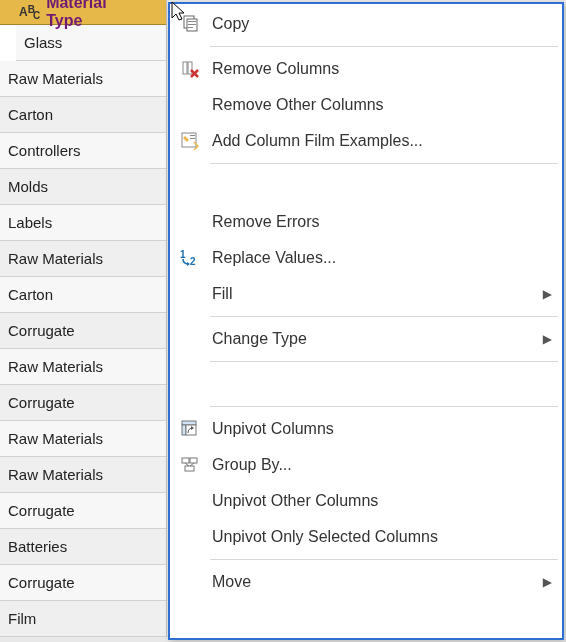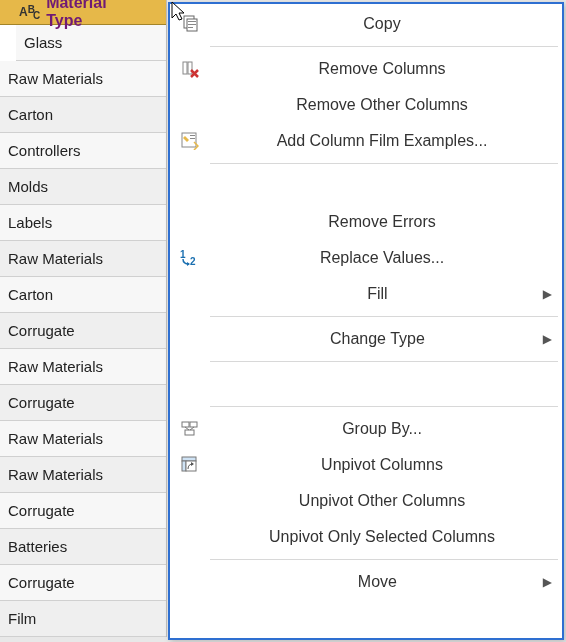--- a/index.html
+++ b/index.html
@@ -63,21 +63,20 @@
     padding: 2px 0;
   }
   .menu-item {
     height: 36px;
     display: flex;
     align-items: center;
     padding: 0 10px 0 6px;
     color: #333;
     font-size: 16px;
     position: relative;
-    text-align: center;
   }
   .menu-icon {
     width: 28px;
     height: 28px;
     display:flex;
     align-items:center;
     justify-content:center;
     flex-shrink:0;
     margin-right: 8px;
     font-size:15px;
@@ -210,41 +209,41 @@
         <span class="submenu-arrow">▶</span>
       </div>
       <div class="menu-separator"></div>
       <div class="menu-item">
         <span class="menu-icon"></span>
       </div>
       <div class="menu-separator"></div>
       <div class="menu-item">
         <span class="menu-icon">
           <svg width="18" height="18">
-            <rect x="1" y="2" width="7" height="5" fill="#fff" stroke="#777"></rect>
-            <rect x="9" y="2" width="7" height="5" fill="#fff" stroke="#777"></rect>
-            <rect x="4" y="10" width="9" height="5" fill="#fff" stroke="#777"></rect>
-            <path d="M4 7 L8 10 M13 7 L9 10" stroke="#777"></path>
-          </svg>
-        </span>
-        <span class="menu-label">Group By...</span>
-      </div>
-      <div class="menu-item">
-        <span class="menu-icon">
-          <svg width="18" height="18">
             <rect x="1" y="1" width="14" height="4" fill="#cfe3f5" stroke="#777"></rect>
             <rect x="1" y="5" width="4" height="10" fill="#cfe3f5" stroke="#777"></rect>
             <rect x="5" y="5" width="10" height="10" fill="#fff" stroke="#777"></rect>
             <path d="M7 13 Q7 8 12 8" fill="none" stroke="#555"></path>
             <path d="M10 6 L13 8 L10 10" fill="#555"></path>
           </svg>
         </span>
         <span class="menu-label">Unpivot Columns</span>
       </div>
       <div class="menu-item">
+        <span class="menu-icon">
+          <svg width="18" height="18">
+            <rect x="1" y="2" width="7" height="5" fill="#fff" stroke="#777"></rect>
+            <rect x="9" y="2" width="7" height="5" fill="#fff" stroke="#777"></rect>
+            <rect x="4" y="10" width="9" height="5" fill="#fff" stroke="#777"></rect>
+            <path d="M4 7 L8 10 M13 7 L9 10" stroke="#777"></path>
+          </svg>
+        </span>
+        <span class="menu-label">Group By...</span>
+      </div>
+      <div class="menu-item">
         <span class="menu-icon"></span>
         <span class="menu-label">Unpivot Other Columns</span>
       </div>
       <div class="menu-item">
         <span class="menu-icon"></span>
         <span class="menu-label">Unpivot Only Selected Columns</span>
       </div>
       <div class="menu-separator"></div>
       <div class="menu-item">
         <span class="menu-icon"></span>

